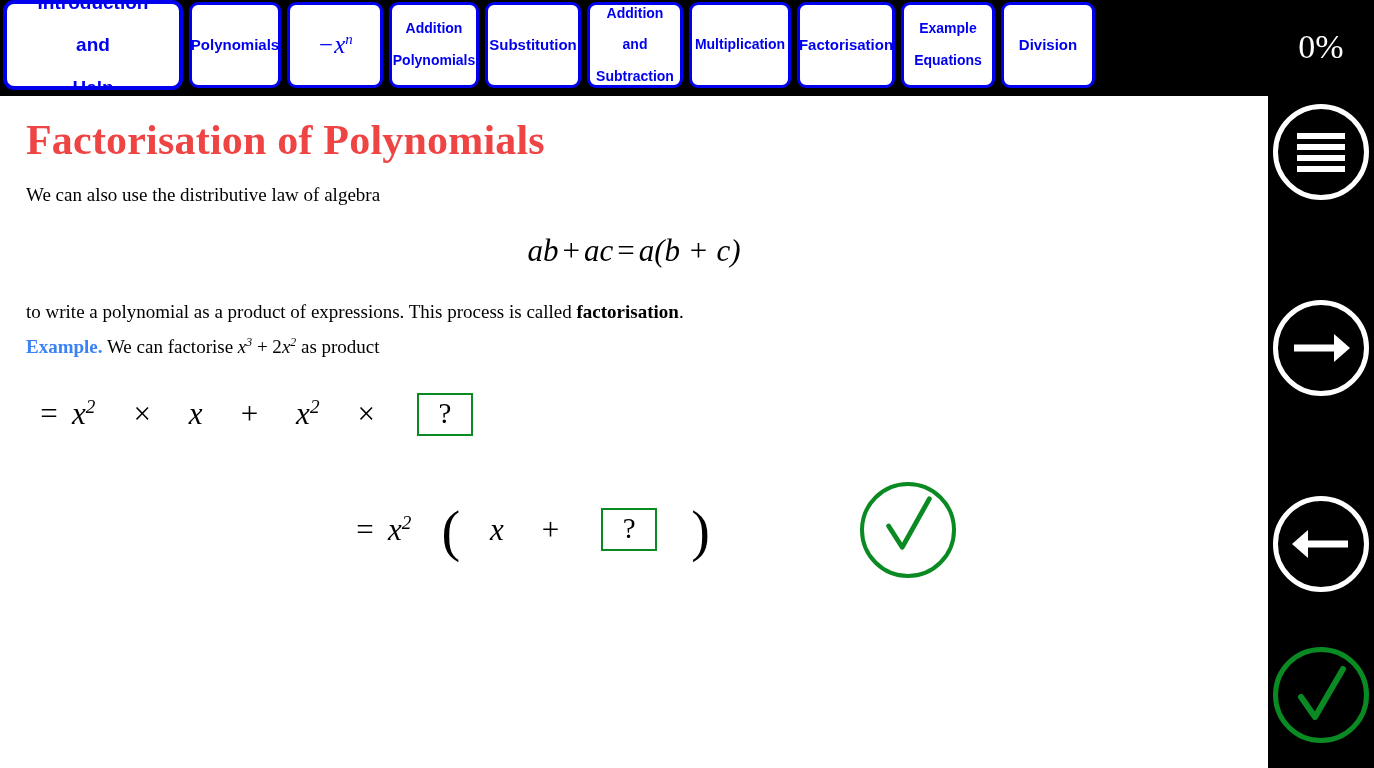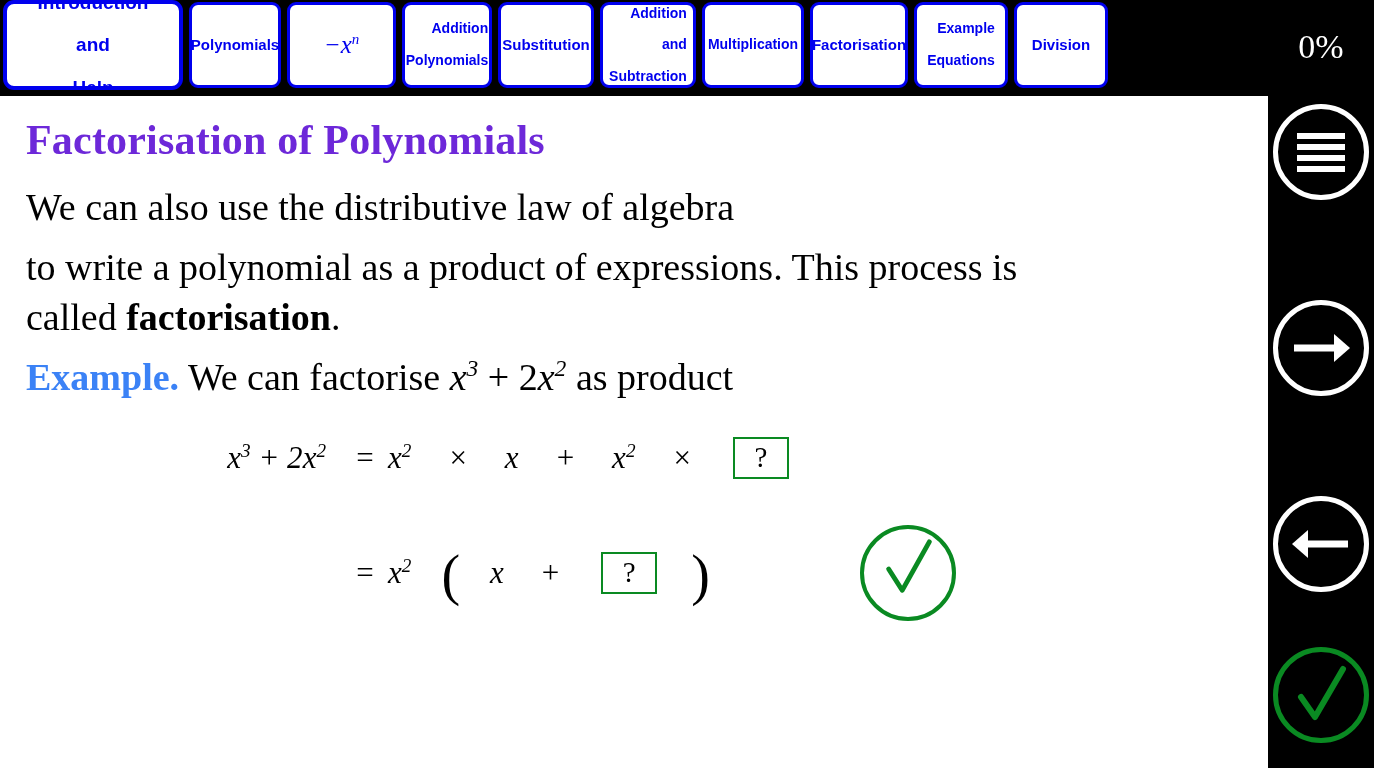--- a/index.html
+++ b/index.html
@@ -53,21 +53,21 @@
   }
   .tab span { display: block; padding: 0 3px; }
   .tab.current {
     height: 90px;
     margin-top: 0;
     border-width: 4px;
     border-radius: 11px;
     font-size: 19px;
   }
   .tab.small { font-size: 15px; }
-  .tab.tiny  { font-size: 14px; text-align: right; }
+  .tab.tiny  { font-size: 14px; }
   .tab.math  { font-family: "Liberation Serif", serif; font-style: italic; font-size: 25px; font-weight: normal;}
   .tab.math sup { font-size: 15px; font-style: italic; }
 
   
   #progress {
     position: absolute;
     right: 0;
     top: 0;
     width: 106px;
     height: 94px;
@@ -120,29 +120,29 @@
     width: 1268px;
     height: 674px;
     background: #ffffff;
     box-sizing: border-box;
     border-top: 2px solid #000;
     overflow: hidden;
   }
   #slide-inner { padding: 14px 26px 0 26px; }
 
   h1.title {
-    color: #6d28d9;
+    color: #ef4444;
     font-family: "Liberation Serif", serif;
     font-weight: bold;
     font-size: 42px;
     margin: 6px 0 18px 0;
     letter-spacing: 0.2px;
   }
   p.body {
-    font-size: 38px;
+    font-size: 19px;
     color: #000;
     margin: 0 0 10px 0;
     line-height: 1.32;
     max-width: 1000px;
   }
   p.body.tight { margin-bottom: 4px; }
   .eq-center {
     text-align: center;
     font-size: 31px;
     font-style: italic;
@@ -223,21 +223,21 @@
         <span>Introduction</span><br>
         <span>and</span><br>
         <span>Help</span>
       </span>
     </div>
 
     <div class="tab small" style="width:92px">
       <span>Polynomials</span>
     </div>
 
-    <div class="tab math" style="width:109px">
+    <div class="tab math" style="width:96px">
       <span>−<var>x</var><sup>n</sup></span>
     </div>
 
     <div class="tab tiny" style="width:90px">
       <span>
         <span>Addition</span><br>
         <span>Polynomials</span>
       </span>
     </div>
 
@@ -324,34 +324,36 @@
     </div>
   </div>
 
   <div id="slide">
     <div id="slide-inner">
 
       <h1 class="title">Factorisation of Polynomials</h1>
 
       <p class="body">We can also use the distributive law of algebra</p>
 
+      <div class="eq-center">
+        <span>ab</span><span class="op">+</span><span>ac</span><span class="op">=</span><span>a(b + c)</span>
+      </div>
 
       <p class="body">
         <span>to write a polynomial as a product of expressions.  This process is called </span><span class="bold-term">factorisation</span><span>.</span>
       </p>
 
       <p class="body tight">
         <span class="example-label">Example.</span>
         <span>We can factorise </span><span><var>x</var><sup>3</sup> + 2<var>x</var><sup>2</sup></span><span> as product</span>
       </p>
 
       <div class="work">
 
         <div class="work-row">
-          <div class="work-lhs"><var>x</var><sup>3</sup> + 2<var>x</var><sup>2</sup></div>
           <div class="work-eq">=</div>
           <div class="work-rhs">
             <span><var>x</var><sup>2</sup></span>
             <span class="times">×</span>
             <span><var>x</var></span>
             <span class="plus">+</span>
             <span><var>x</var><sup>2</sup></span>
             <span class="times">×</span>
             <span class="blank">?</span>
           </div>

